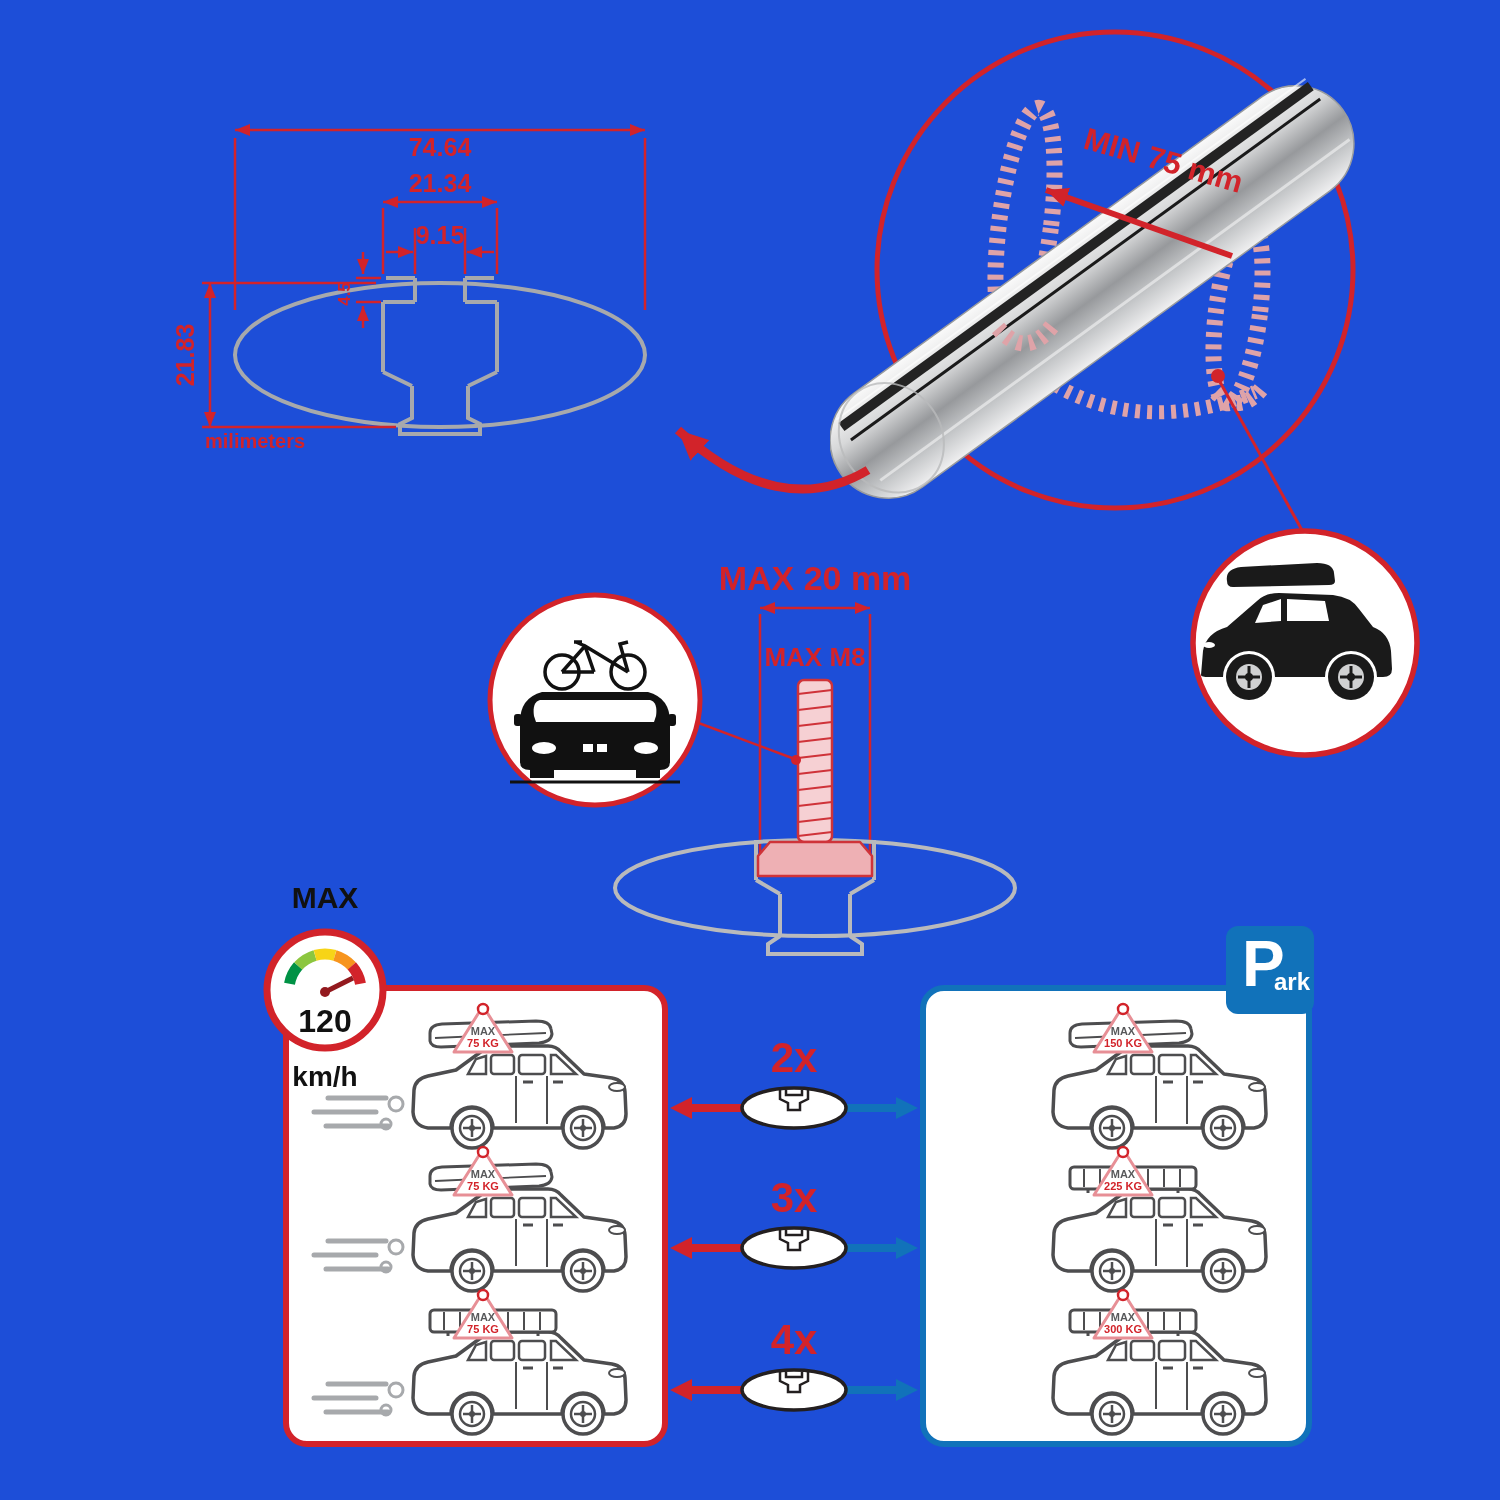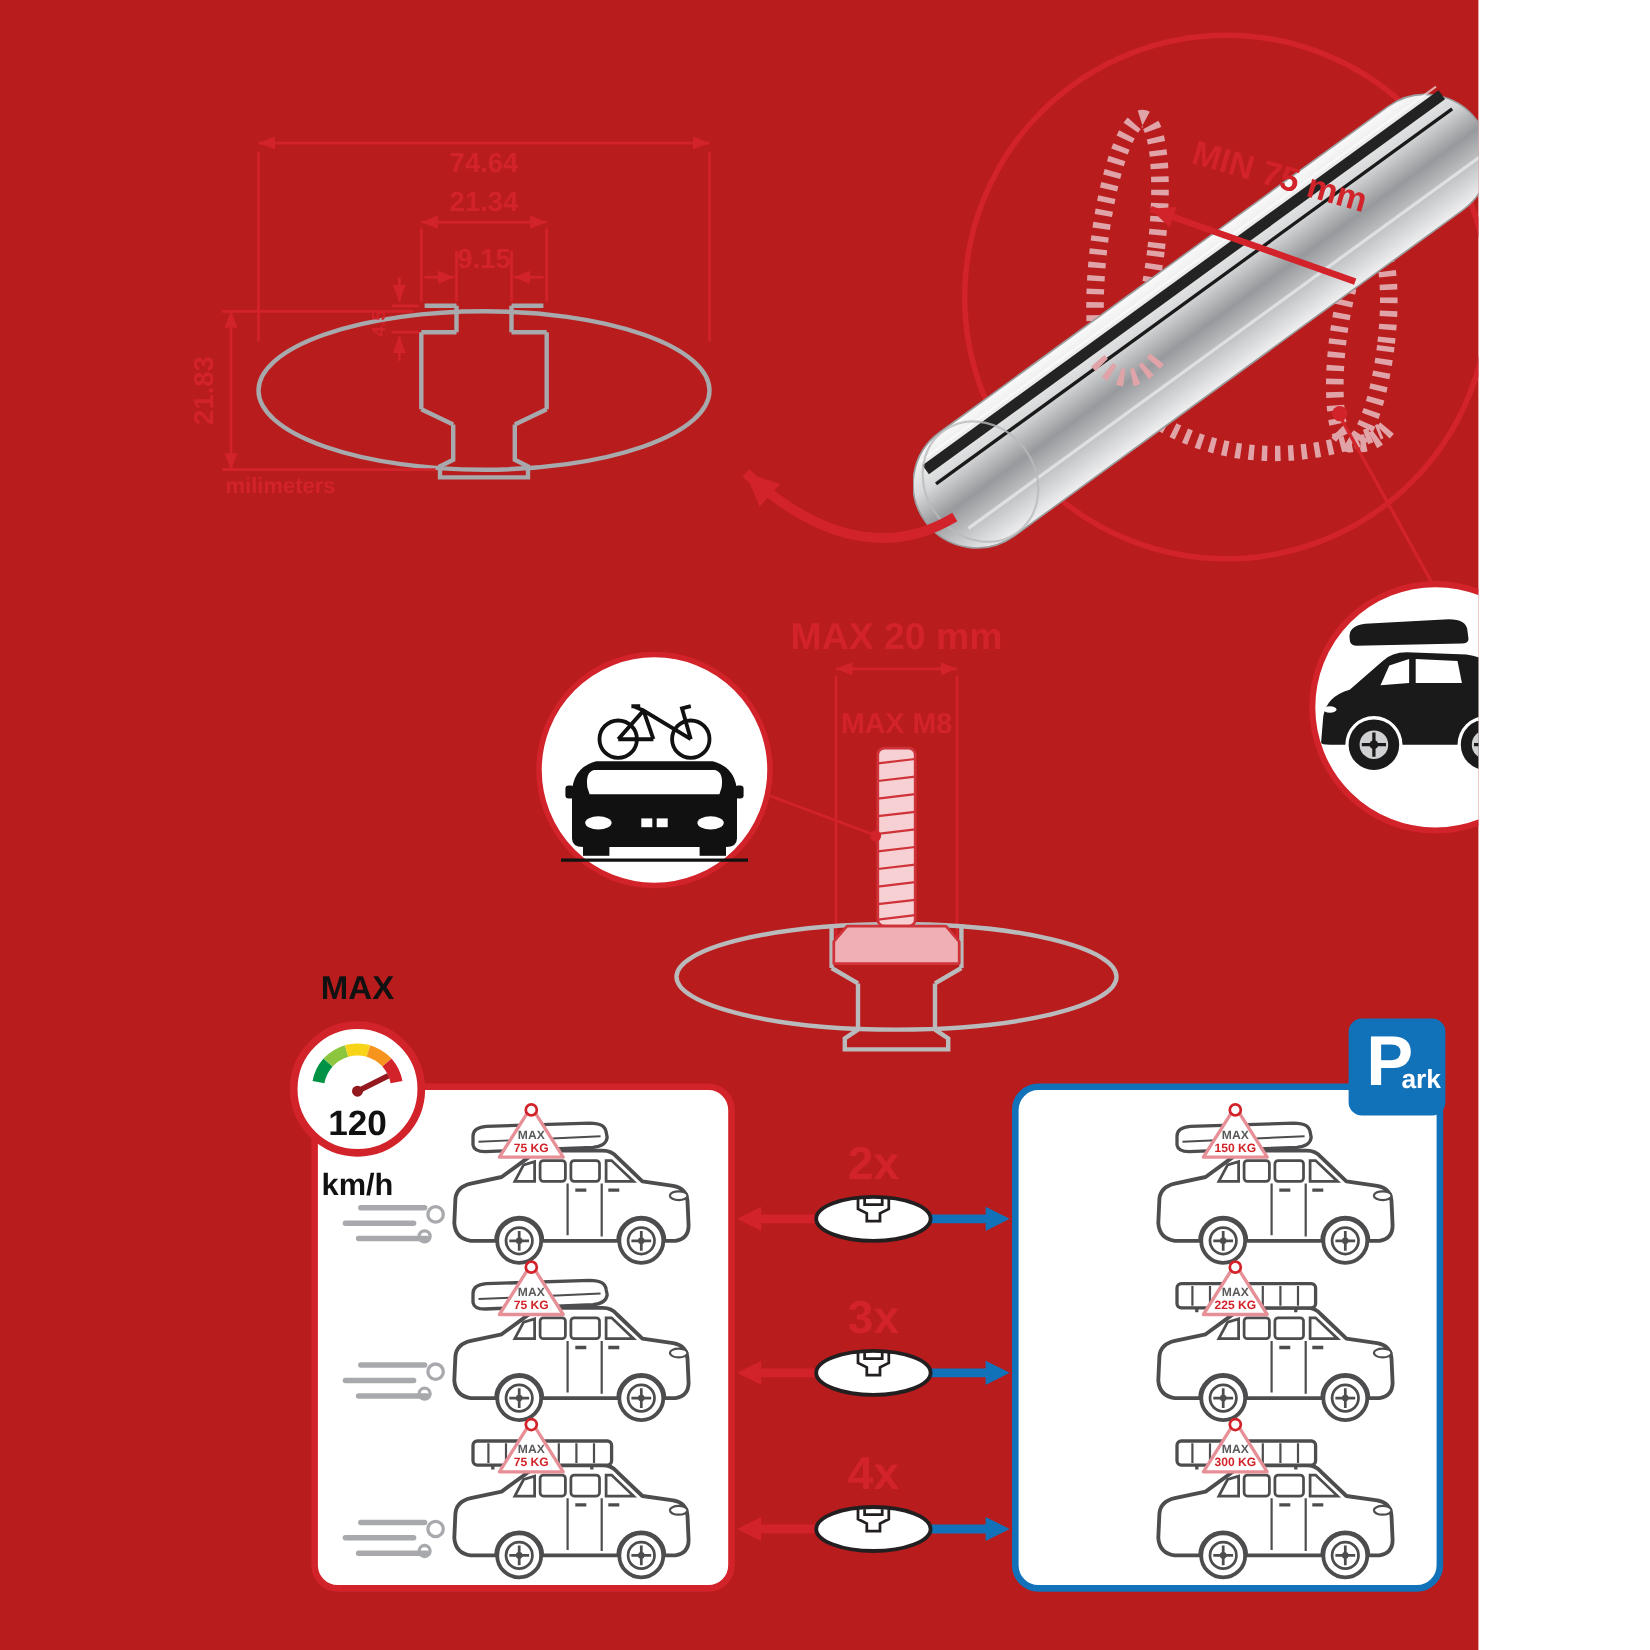--- a/index.html
+++ b/index.html
@@ -1,16 +1,16 @@
 <!DOCTYPE html>
 <html><head>
 <meta charset="utf-8">
 <style>
   html,body{margin:0;padding:0;background:#fff;}
-  #stage{position:relative;width:1344px;height:1500px;background:#b91c1c;overflow:hidden;
+  #stage{position:relative;width:1500px;height:1500px;background:#1d4ed8;overflow:hidden;
          font-family:"Liberation Sans",sans-serif;}
   .abs{position:absolute;}
   svg text{font-family:"Liberation Sans",sans-serif;}
   .dim-label{font-size:25px;font-weight:bold;fill:#d2232a;text-anchor:middle;}
   .dim-label-sm{font-size:17px;font-weight:bold;fill:#d2232a;text-anchor:middle;}
   .unit-label{font-size:20px;font-weight:bold;fill:#d2232a;}
   .min-span{font-size:31px;font-weight:bold;fill:#d2232a;}
   .bolt-title{font-size:34px;font-weight:bold;fill:#d2232a;text-anchor:middle;}
   .bolt-sub{font-size:26px;font-weight:bold;fill:#d2232a;text-anchor:middle;}
   .speed-max{font-size:30px;font-weight:bold;fill:#111;text-anchor:middle;}

